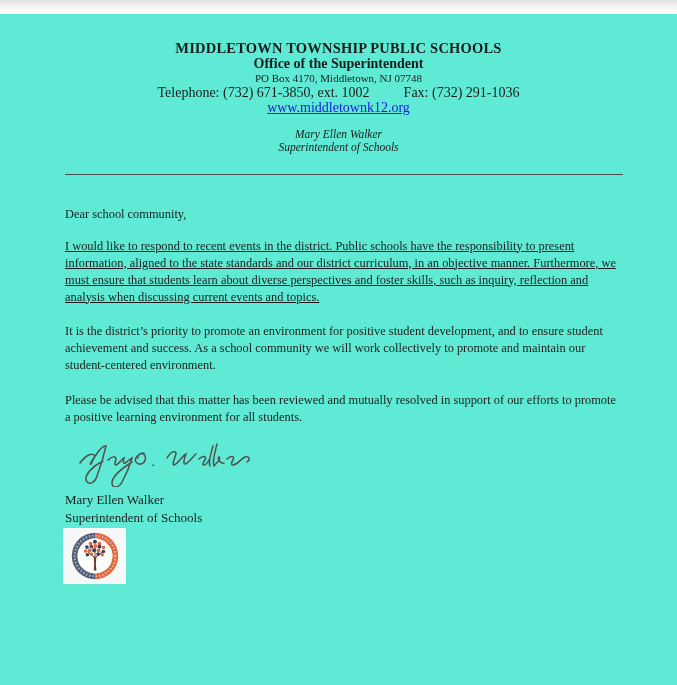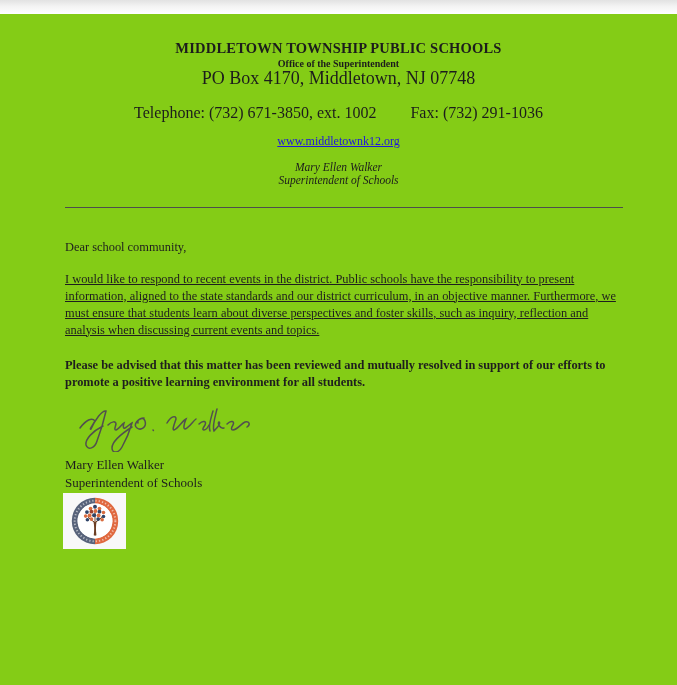--- a/index.html
+++ b/index.html
@@ -3,59 +3,59 @@
 <meta charset="utf-8">
 <style>
   * { margin: 0; padding: 0; box-sizing: border-box; }
   html, body { background: #ffffff; }
   body { font-family: "Liberation Serif", "DejaVu Serif", serif; color: #1c1c1c; }
 
   .page {
     position: relative;
     width: 677px;
     height: 685px;
-    background: #84cc16;
+    background: #5eead4;
     overflow: hidden;
   }
 
   .top-shade {
     position: absolute;
     top: 0; left: 0; right: 0;
     height: 14px;
     background: linear-gradient(180deg, #e2e2e2 0%, #f3f3f3 45%, #ffffff 100%);
     pointer-events: none;
   }
 
   
   .letterhead {
     padding-top: 40px;
     text-align: center;
     line-height: 1;
   }
   .org-name   { font-size: 14.5px; font-weight: bold; line-height: 16px; letter-spacing: .2px; }
-  .office     { font-size: 10px;   font-weight: bold; line-height: 15px; }
-  .address    { font-size: 18px; line-height: 14.5px; }
-  .phone-row  { font-size: 16px; line-height: 14.5px; margin-top: 20px; }
+  .office     { font-size: 14px;   font-weight: bold; line-height: 15px; }
+  .address    { font-size: 11px; line-height: 14.5px; }
+  .phone-row  { font-size: 14px; line-height: 14.5px; }
   .phone-row .gap { display: inline-block; width: 34px; }
-  .site-row   { font-size: 12px; line-height: 14.5px; margin-top: 14px; }
+  .site-row   { font-size: 14px; line-height: 14.5px; margin-top: 1px; }
   .site-link  { color: #1f16e0; text-decoration: underline; }
   .official   { margin-top: 12px; font-style: italic; font-size: 11.5px; line-height: 13.5px; }
 
   .rule {
     border: none;
     border-top: 1px solid #4d4d4d;
     margin: 19px 54px 0 65px;
   }
 
   
   .letter-body { margin: 0 58px 0 65px; font-size: 12.4px; line-height: 17px; color: #1e1e1e; }
   .salutation  { margin-top: 31px; }
   .para-1      { margin-top: 15px; text-decoration: underline; }
   .para-2      { margin-top: 17px; }
-  .para-3      { margin-top: 18px; font-weight: bold; }
+  .para-3      { margin-top: 18px; }
   .closing     { margin-top: 14px; }
 
   .signature-wrap { margin: 5px 0 0 10px; width: 190px; height: 56px; }
   .signature-wrap svg { display: block; }
 
   .signer-block { margin-top: 4px; font-size: 13px; line-height: 18px; }
 
   .logo-wrap {
     margin-top: 1px;
     margin-left: -2px;
@@ -85,20 +85,21 @@
       <div>Mary Ellen Walker</div>
       <div>Superintendent of Schools</div>
     </div>
   </header>
 
   <hr class="rule">
 
   <main class="letter-body">
     <p class="salutation">Dear school community,</p>
     <p class="para-1">I would like to respond to recent events in the district. Public schools have the responsibility to present information, aligned to the state standards and our district curriculum, in an objective manner. Furthermore, we must ensure that students learn about diverse perspectives and foster skills, such as inquiry, reflection and analysis when discussing current events and topics.</p>
+    <p class="para-2">It is the district’s priority to promote an environment for positive student development, and to ensure student achievement and success. As a school community we will work collectively to promote and maintain our student-centered environment.</p>
     <p class="para-3">Please be advised that this matter has been reviewed and mutually resolved in support of our efforts to promote a positive learning environment for all students.</p>
 
     <div class="signature-wrap">
       <svg width="190" height="56" viewBox="0 0 190 56" fill="none" xmlns="http://www.w3.org/2000/svg">
         <g stroke="#52504e" stroke-width="1.5" stroke-linecap="round" fill="none">
 
           <path d="M5,32 C11,24 17,21 20,25 C17,30 14,34 16,33 C20,24 27,14 31,15 C29,24 25,37 22,45 C20,52 13,55 11,49 C10,43 18,35 28,30"></path>
 
           <path d="M33,29 C37,25 41,25 41,28 C40,32 39,34 41,34 C44,33 47,28 49,27 C48,30 48,33 50,32 C52,31 55,28 57,27 C55,34 51,44 47,51 C44,57 37,58 37,52 C37,46 46,38 57,31"></path>
 

